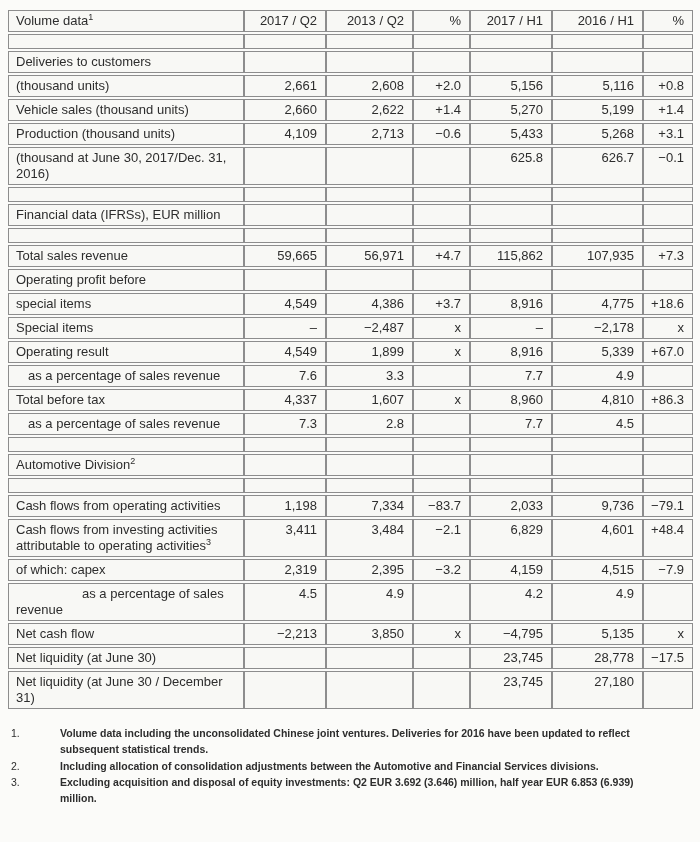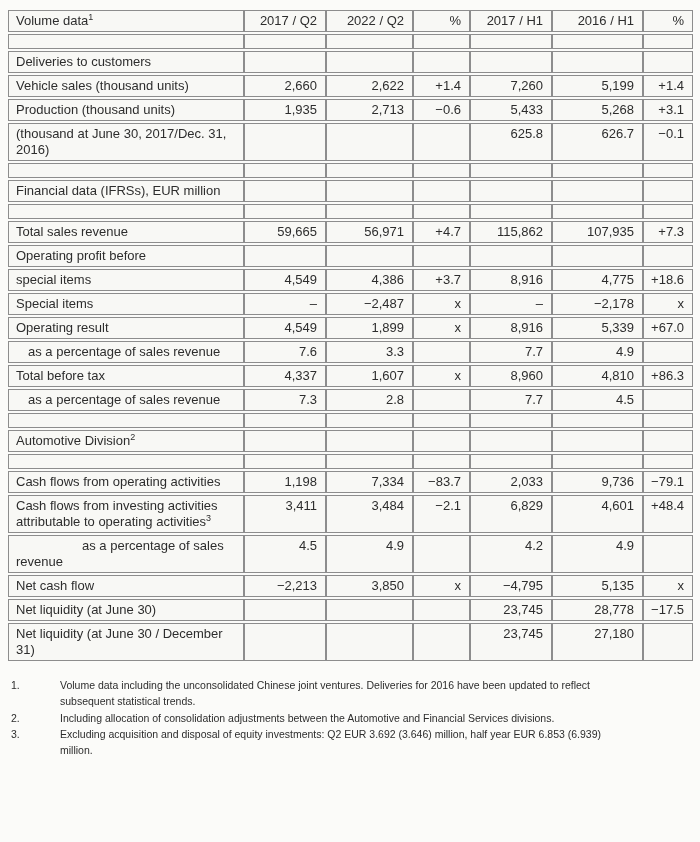--- a/index.html
+++ b/index.html
@@ -34,41 +34,41 @@
   td { height: 21px; }
   td.num { text-align: right; }
   tr.empty td, tr.empty th { height: 15px; }
   td.indent-1 { padding-left: 19px; }
   td.indent-hang { text-indent: 66px; }
   sup { font-size: 9px; line-height: 0; vertical-align: super; }
 
   .footnotes { margin-top: 15px; padding-left: 3px; }
   .fn { display: flex; font-size: 10.5px; line-height: 1.5; color: #2d2d2d; margin-bottom: 1px; }
   .fn-num { width: 49px; flex-shrink: 0; }
-  .fn-text { width: 575px; }
+  .fn-text { width: 575px; font-weight: bold; }
 </style>
 </head>
 <body>
 
 <div class="page">
   <table>
     <colgroup>
       <col style="width:236px">
       <col style="width:82px">
       <col style="width:87px">
       <col style="width:57px">
       <col style="width:82px">
       <col style="width:91px">
       <col style="width:50px">
     </colgroup>
     <thead>
       <tr id="header-row">
           <th class="c0"><span>Volume data</span><sup>1</sup></th>
           <th class="c1"><span>2017 / Q2</span></th>
-          <th class="c2"><span>2022 / Q2</span></th>
+          <th class="c2"><span>2013 / Q2</span></th>
           <th class="c3"><span>%</span></th>
           <th class="c4"><span>2017 / H1</span></th>
           <th class="c5"><span>2016 / H1</span></th>
           <th class="c6"><span>%</span></th>
         </tr>
     </thead>
     <tbody id="table-body">
         <tr class="empty">
           <td class="c0"><span></span></td>
           <td class="c1 num"></td>
@@ -81,31 +81,40 @@
         <tr>
           <td class="c0"><span>Deliveries to customers</span></td>
           <td class="c1 num"></td>
           <td class="c2 num"></td>
           <td class="c3 num"></td>
           <td class="c4 num"></td>
           <td class="c5 num"></td>
           <td class="c6 num"></td>
         </tr>
         <tr>
+          <td class="c0"><span>(thousand units)</span></td>
+          <td class="c1 num">2,661</td>
+          <td class="c2 num">2,608</td>
+          <td class="c3 num">+2.0</td>
+          <td class="c4 num">5,156</td>
+          <td class="c5 num">5,116</td>
+          <td class="c6 num">+0.8</td>
+        </tr>
+        <tr>
           <td class="c0"><span>Vehicle sales (thousand units)</span></td>
           <td class="c1 num">2,660</td>
           <td class="c2 num">2,622</td>
           <td class="c3 num">+1.4</td>
-          <td class="c4 num">7,260</td>
+          <td class="c4 num">5,270</td>
           <td class="c5 num">5,199</td>
           <td class="c6 num">+1.4</td>
         </tr>
         <tr>
           <td class="c0"><span>Production (thousand units)</span></td>
-          <td class="c1 num">1,935</td>
+          <td class="c1 num">4,109</td>
           <td class="c2 num">2,713</td>
           <td class="c3 num">−0.6</td>
           <td class="c4 num">5,433</td>
           <td class="c5 num">5,268</td>
           <td class="c6 num">+3.1</td>
         </tr>
         <tr>
           <td class="c0"><span>(thousand at June 30, 2017/Dec. 31, 2016)</span></td>
           <td class="c1 num"></td>
           <td class="c2 num"></td>
@@ -250,20 +259,29 @@
           <td class="c6 num">−79.1</td>
         </tr>
         <tr>
           <td class="c0"><span>Cash flows from investing activities attributable to operating activities</span><sup>3</sup></td>
           <td class="c1 num">3,411</td>
           <td class="c2 num">3,484</td>
           <td class="c3 num">−2.1</td>
           <td class="c4 num">6,829</td>
           <td class="c5 num">4,601</td>
           <td class="c6 num">+48.4</td>
+        </tr>
+        <tr>
+          <td class="c0"><span>of which: capex</span></td>
+          <td class="c1 num">2,319</td>
+          <td class="c2 num">2,395</td>
+          <td class="c3 num">−3.2</td>
+          <td class="c4 num">4,159</td>
+          <td class="c5 num">4,515</td>
+          <td class="c6 num">−7.9</td>
         </tr>
         <tr>
           <td class="c0 indent-hang"><span>as a percentage of sales revenue</span></td>
           <td class="c1 num">4.5</td>
           <td class="c2 num">4.9</td>
           <td class="c3 num"></td>
           <td class="c4 num">4.2</td>
           <td class="c5 num">4.9</td>
           <td class="c6 num"></td>
         </tr>

